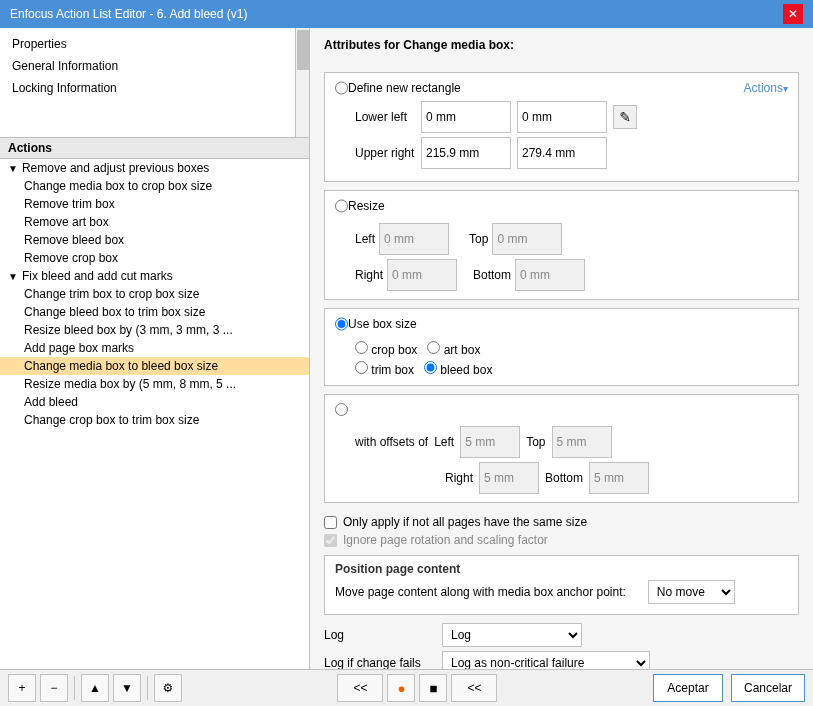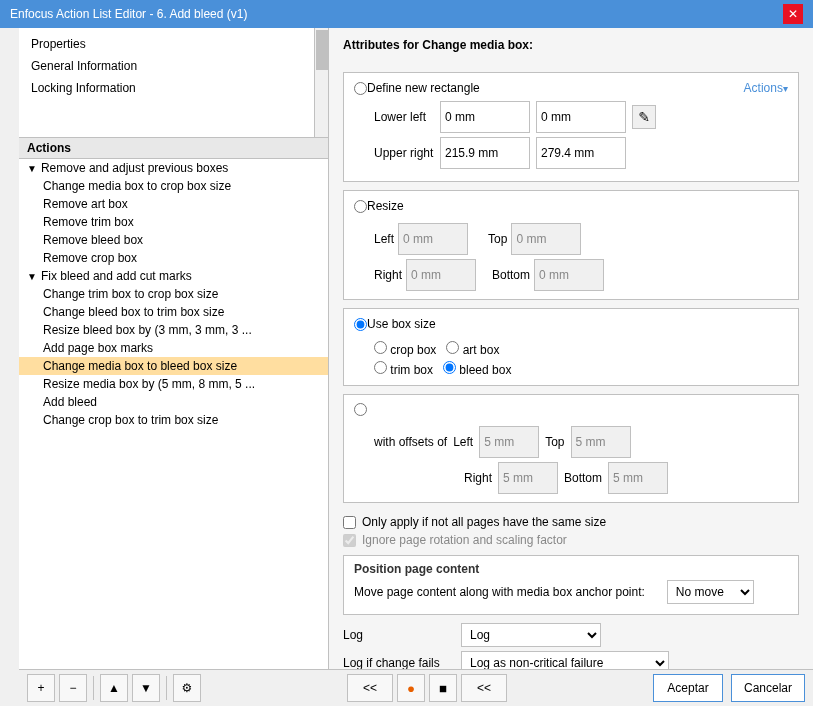--- a/index.html
+++ b/index.html
@@ -25,21 +25,20 @@
       display: flex;
       align-items: center;
       justify-content: center;
     }
     
     .main-container {
       display: flex;
       flex-direction: column;
       height: calc(706px - 28px);
       background: #a3a3a3;
-      margin-left: 19px;
     }
     
     .top-section {
       display: flex;
       flex: 1;
       overflow: hidden;
     }
     
     .left-panel {
       width: 310px;
@@ -124,21 +123,20 @@
     
     .section {
       background: white;
       border: 1px solid #c0c0c0;
       margin-bottom: 8px;
       padding: 8px 10px;
     }
     
     .radio-row {
       display: flex;
-      align-items: center;
       margin-bottom: 6px;
     }
     
     .radio-row label {
       display: flex;
       align-items: center;
       gap: 4px;
       font-size: 12px;
       cursor: pointer;
     }
@@ -369,22 +367,22 @@
         </div>
       </div>
 
       <div class="actions-panel">
         <div class="actions-header">Actions</div>
 
         <div class="tree-item">
           <span class="toggle">▼</span>Remove and adjust previous boxes
         </div>
         <div class="tree-item child">Change media box to crop box size</div>
+        <div class="tree-item child">Remove trim box</div>
         <div class="tree-item child">Remove art box</div>
-        <div class="tree-item child">Remove trim box</div>
         <div class="tree-item child">Remove bleed box</div>
         <div class="tree-item child">Remove crop box</div>
         <div class="tree-item">
           <span class="toggle">▼</span>Fix bleed and add cut marks
         </div>
         <div class="tree-item child">Change trim box to crop box size</div>
         <div class="tree-item child">Change bleed box to trim box size</div>
         <div class="tree-item child">Resize bleed box by (3 mm, 3 mm, 3 ...</div>
         <div class="tree-item child">Add page box marks</div>
         <div class="tree-item child selected-orange">Change media box to bleed box size</div>

